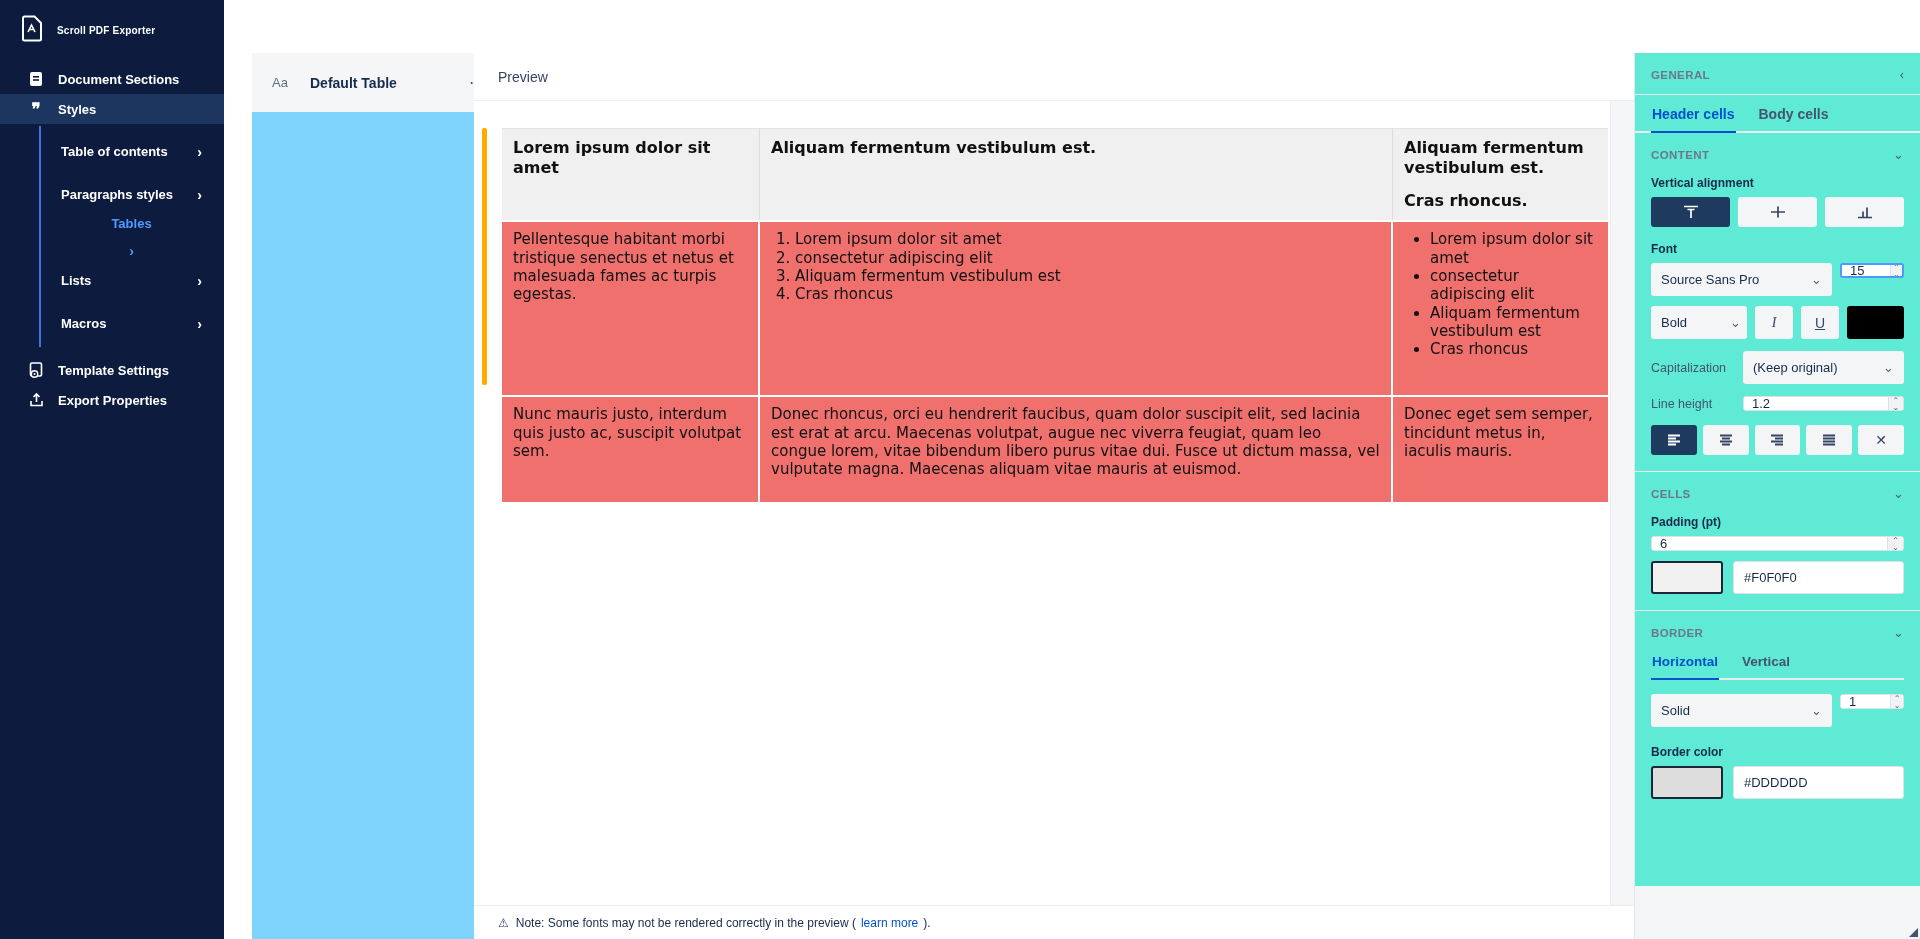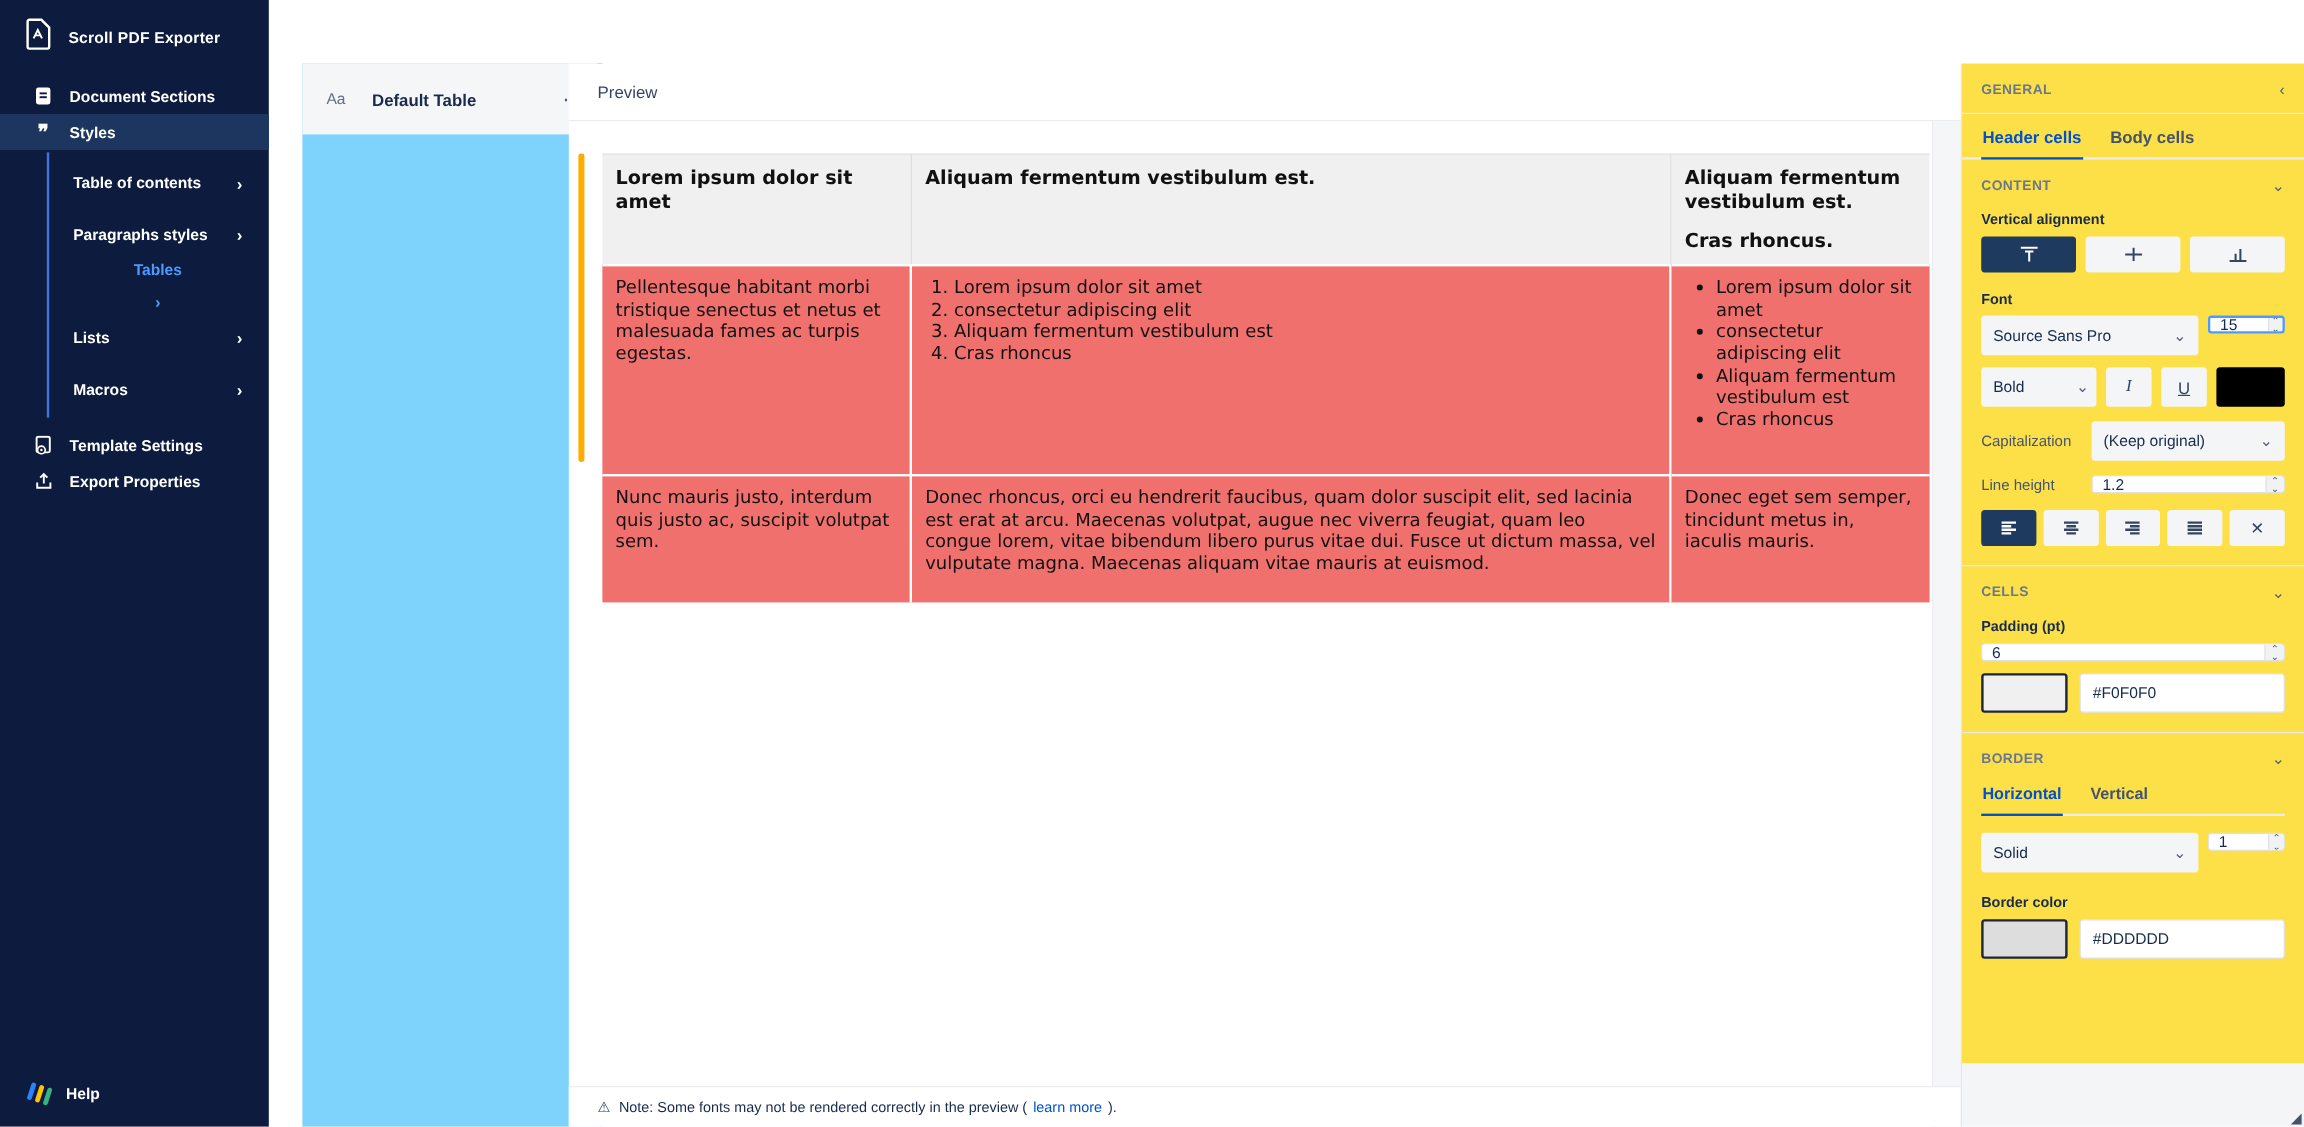--- a/index.html
+++ b/index.html
@@ -4,21 +4,21 @@
 <style>
   * { margin:0; padding:0; box-sizing:border-box; }
   html,body { width:1920px; height:939px; overflow:hidden; background:#fff;
     font-family:"Liberation Sans", sans-serif; color:var(--navy,#172B4D); }
   .app { position:relative; width:1920px; height:939px; }
 
   
   .sidebar { position:absolute; left:0; top:0; width:224px; height:939px;
     background:var(--sidebar-bg); color:#fff; z-index:5; }
   .logo-row { display:flex; align-items:center; gap:13px; padding:15px 20px 18px 20px; cursor:pointer; }
-  .app-name { font-size:13px; font-weight:700; letter-spacing:.2px; }
+  .app-name { font-size:10px; font-weight:700; letter-spacing:.2px; }
   .nav-item { display:flex; align-items:center; gap:13px; height:30px; padding-left:27px;
     font-size:13px; font-weight:600; cursor:pointer; }
   .nav-item.active { background:var(--sidebar-active); }
   .nav-icon { width:18px; display:flex; justify-content:center; align-items:center; }
   .subnav { position:relative; padding:6px 0 10px 0; }
   .subnav::before { content:""; position:absolute; left:39px; top:2px; bottom:8px; width:2px;
     background:var(--sidebar-line); }
   .subnav-item { display:flex; align-items:center; justify-content:space-between;
     height:43px; padding:0 22px 0 61px; font-size:13px; font-weight:600; color:#fff; cursor:pointer; }
   .subnav-item .chev-r { font-size:14px; color:#fff; }
@@ -83,21 +83,21 @@
   .pv-table ol { margin:0; padding-left:24px; }
   .pv-table ul { margin:0; padding-left:26px; }
   .preview-note { position:absolute; left:0; right:0; bottom:0; height:34px; border-top:1px solid var(--divider);
     display:flex; align-items:center; gap:5px; padding:0 24px; font-size:12px; color:var(--navy); background:#fff; }
   .preview-note a { color:var(--link); text-decoration:none; cursor:pointer; }
   .warn-icon { font-size:12px; margin-right:2px; }
 
   
   .settings { position:absolute; left:1634px; right:0; top:53px; bottom:0; background:#F4F5F7;
     border-left:1px solid #E4E6EA; font-size:13px; }
-  .panel-card { position:absolute; left:0; right:0; top:0; height:833px; background:#fde047; overflow:hidden; }
+  .panel-card { position:absolute; left:0; right:0; top:0; height:833px; background:#5eead4; overflow:hidden; }
   .sec-head { display:flex; align-items:center; justify-content:space-between; padding:15px 16px 11px 16px; }
   .sec-head.bordered { border-top:1px solid var(--divider); margin-top:4px; }
   .sec-head.general { border-bottom:1px solid var(--divider); padding-bottom:13px; }
   .sec-title { font-size:11.5px; font-weight:700; letter-spacing:.4px; color:var(--muted); }
   .chev, .collapse { color:#505F79; font-size:13px; cursor:pointer; line-height:1; }
   .tabs { display:flex; gap:22px; padding:0 16px; border-bottom:2px solid var(--divider); }
   .tab { padding:11px 1px 9px 1px; font-size:14px; font-weight:600; color:#44546F; cursor:pointer;
     border-bottom:2px solid transparent; margin-bottom:-2px; }
   .tab.active { color:var(--accent); border-bottom-color:var(--accent); }
   .tabs.small .tab { font-size:13.5px; padding-top:4px; }
@@ -210,28 +210,20 @@
         <span class="nav-icon">
           <svg width="15" height="16" viewBox="0 0 15 16">
               <path d="M2 9v4.5h11V9" fill="none" stroke="#fff" stroke-width="1.6"></path>
               <path d="M7.5 10V2.5M4.5 5l3-3 3 3" fill="none" stroke="#fff" stroke-width="1.6"></path>
             </svg>
         </span>
         <span>Export Properties</span>
       </div>
     </nav>
 
-    <div class="help-row">
-      <span class="stripes">
-        <i style="background:var(--help-stripe-blue)"></i>
-          <i style="background:var(--help-stripe-yellow)"></i>
-          <i style="background:var(--help-stripe-green)"></i>
-      </span>
-      <span>Help</span>
-    </div>
   </aside>
 
 
   <section class="style-list">
     <div class="style-row">
       <span class="aa-badge">Aa</span>
       <span class="style-name">Default Table</span>
       <span class="more-icon">⋯</span>
       <span class="sel-bar"></span>
     </div>

